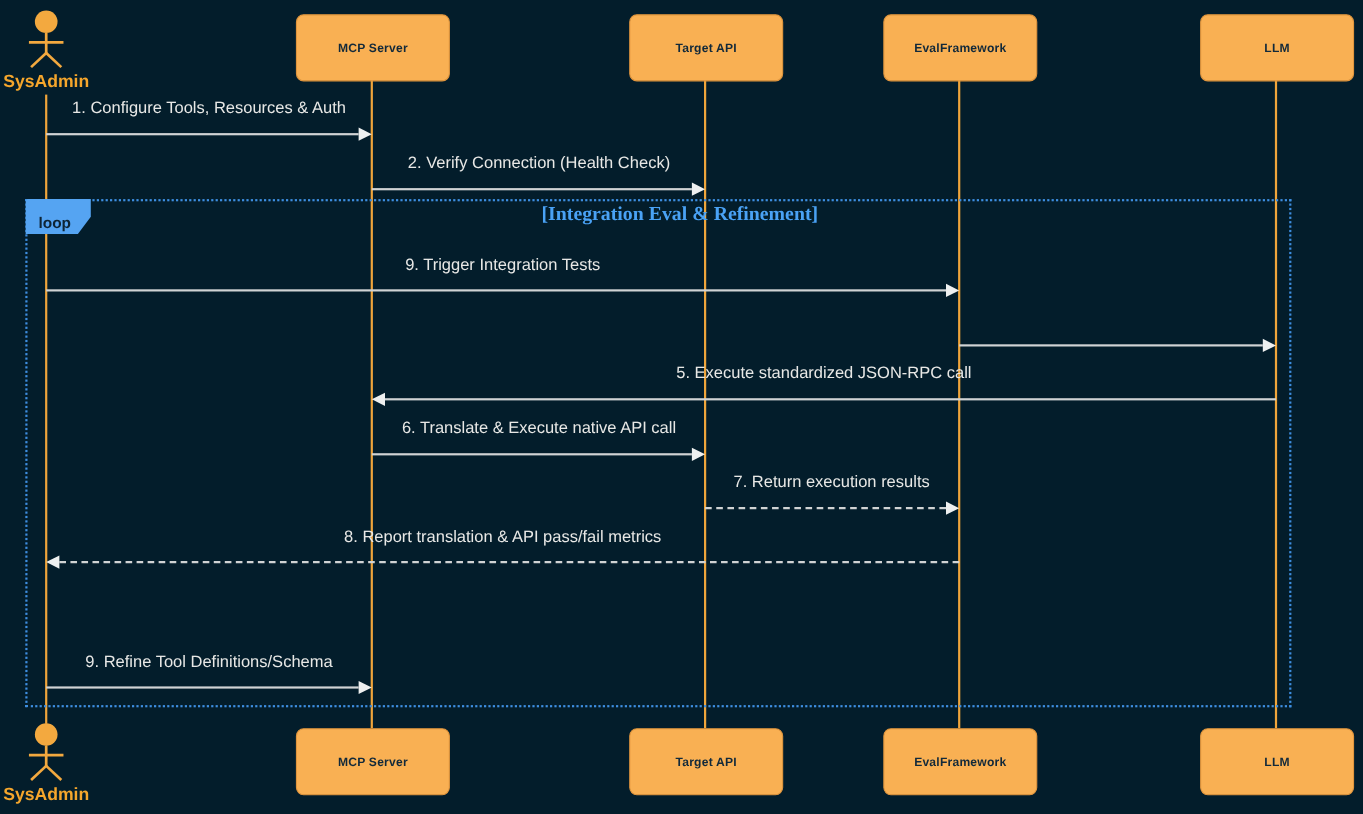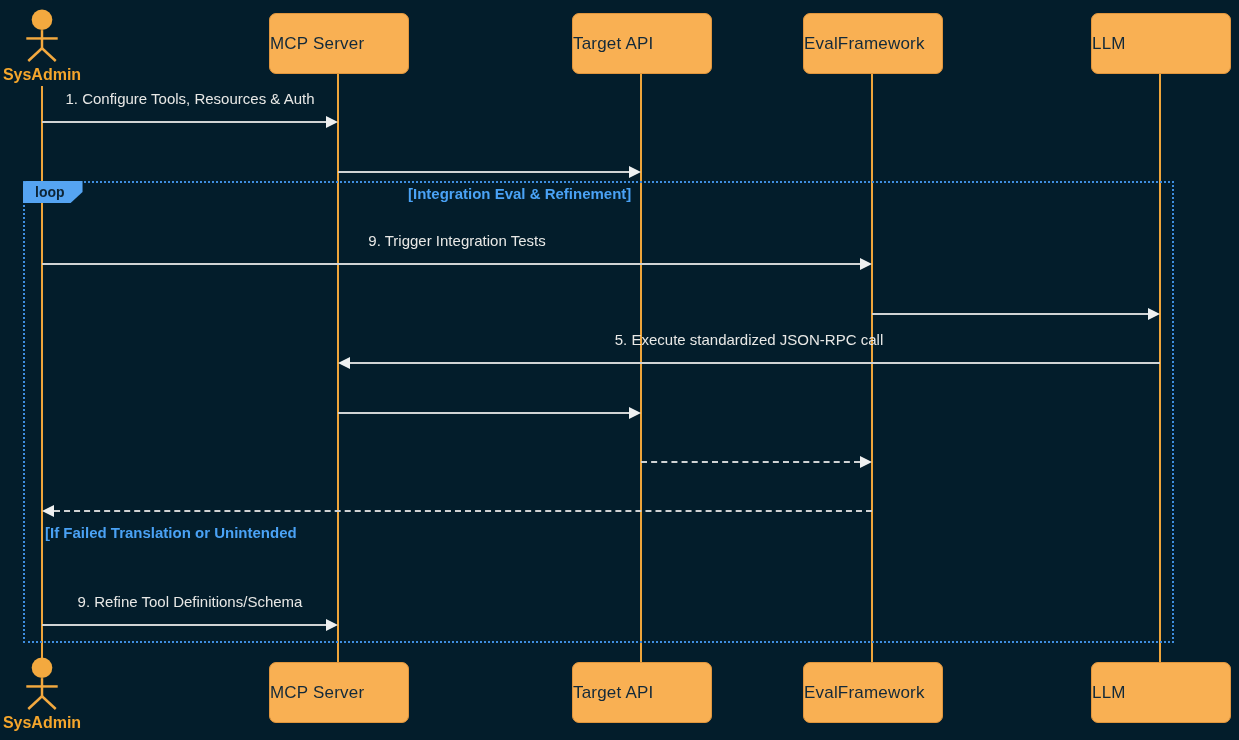--- a/index.html
+++ b/index.html
@@ -8,45 +8,45 @@
     background:var(--bg,#031d2b);
     font-family:"Liberation Sans", sans-serif;
     overflow:hidden;
   }
   .lifeline { position:absolute; width:2px; background:var(--lifeline,#efa53b); }
   .participant {
     position:absolute; width:138px; height:59px;
     background:var(--box,#f9b053);
     border:1px solid var(--boxBorder,#e0953d);
     border-radius:7px;
-    display:flex; align-items:center; justify-content:flex-start;
-    color:var(--boxText,#12293a); font-size:17px; font-weight:400; letter-spacing:.2px;
+    display:flex; align-items:center; justify-content:center;
+    color:var(--boxText,#12293a); font-size:11px; font-weight:700; letter-spacing:.2px;
   }
   .msg-label {
     position:absolute; width:420px; text-align:center;
     color:var(--msgText,#e8e8e6); font-size:15px; font-weight:500;
   }
   .msg-line { position:absolute; height:0; border-top:2px solid var(--line,#d0d3d4); }
   .msg-line.dashed { border-top-style:dashed; }
   .arrow { position:absolute; width:0; height:0; border-top:6px solid transparent; border-bottom:6px solid transparent; }
   .arrow.right { border-left:12px solid var(--arrowc,#eef0f0); }
   .arrow.left  { border-right:12px solid var(--arrowc,#eef0f0); }
   .frame { position:absolute; border:2px dotted var(--frameBorder,#3e8ee0); }
   .frame-tab {
     position:absolute; top:-2px; left:-2px; height:22px;
     background:var(--tab,#55a4f2); color:var(--tabText,#0d2435);
     font-size:14px; font-weight:700;
     display:flex; align-items:center; justify-content:center;
-    padding:0 18px 0 12px;
+    padding:10px 18px 0 12px;
     clip-path:polygon(0 0,100% 0,100% 50%,80% 100%,0 100%);
     border-radius:3px 0 0 0;
   }
   .frame-cond {
-    position:absolute; 
-    color:var(--condText,#4aa2f5); font-size:15px; font-weight:600; line-height:20px;
+    position:absolute; text-align:center;
+    color:var(--condText,#4aa2f5); font-size:18px; font-weight:600; line-height:20px;font-family:Liberation Serif, serif;
   }
   .actor-label {
     position:absolute; text-align:center; width:90px;
     color:var(--actorText,#f5a62c); font-size:16px; font-weight:600;
   }
   .actor-figure { position:absolute; width:40px; height:53px; }
 </style>
 </head>
 <body>
 
@@ -57,47 +57,50 @@
   <div class="lifeline" style="left:640px; top:72px; height:590px"></div>
   <div class="lifeline" style="left:871px; top:72px; height:590px"></div>
   <div class="lifeline" style="left:1159px; top:72px; height:590px"></div>
 
   <div class="frame" style="left:23px; top:181px; width:1147px; height:458px">
     <div class="frame-tab">loop</div>
   </div>
   <div class="frame-cond" style="left:408px; top:184px; width:420px">[Integration Eval &amp; Refinement]</div>
 
   <div class="frame-cond" style="left:45px; top:523px; width:290px">
-    <div>[If Failed Translation or Unintended</div>
   </div>
 
   <div class="msg-label" style="left:-20px; top:90px">1. Configure Tools, Resources &amp; Auth</div>
   <div class="msg-line" style="left:42px; top:121px; width:284px"></div>
   <div class="arrow right" style="left:326px; top:116px"></div>
 
+  <div class="msg-label" style="left:280px; top:140px">2. Verify Connection (Health Check)</div>
   <div class="msg-line" style="left:338px; top:171px; width:291px"></div>
   <div class="arrow right" style="left:629px; top:166px"></div>
 
   <div class="msg-label" style="left:247px; top:232px">9. Trigger Integration Tests</div>
   <div class="msg-line" style="left:42px; top:263px; width:818px"></div>
   <div class="arrow right" style="left:860px; top:258px"></div>
 
   <div class="msg-line" style="left:872px; top:313px; width:276px"></div>
   <div class="arrow right" style="left:1148px; top:308px"></div>
 
   <div class="msg-label" style="left:539px; top:331px">5. Execute standardized JSON-RPC call</div>
   <div class="msg-line" style="left:350px; top:362px; width:810px"></div>
   <div class="arrow left" style="left:338px; top:357px"></div>
 
+  <div class="msg-label" style="left:280px; top:381px">6. Translate &amp; Execute native API call</div>
   <div class="msg-line" style="left:338px; top:412px; width:291px"></div>
   <div class="arrow right" style="left:629px; top:407px"></div>
 
+  <div class="msg-label" style="left:546px; top:430px">7. Return execution results</div>
   <div class="msg-line dashed" style="left:641px; top:461px; width:219px"></div>
   <div class="arrow right" style="left:860px; top:456px"></div>
 
+  <div class="msg-label" style="left:247px; top:480px">8. Report translation &amp; API pass/fail metrics</div>
   <div class="msg-line dashed" style="left:54px; top:510px; width:818px"></div>
   <div class="arrow left" style="left:42px; top:505px"></div>
 
   <div class="msg-label" style="left:-20px; top:593px">9. Refine Tool Definitions/Schema</div>
   <div class="msg-line" style="left:42px; top:624px; width:284px"></div>
   <div class="arrow right" style="left:326px; top:619px"></div>
 
   <svg class="actor-figure" style="left:22px; top:9px" viewBox="0 0 40 54">
     <circle cx="20" cy="11" r="10.5" fill="var(--actorc,#f3a93f)"></circle>
     <line x1="20" y1="21.5" x2="20" y2="40" stroke="var(--actorc,#f3a93f)" stroke-width="2.5"></line>

